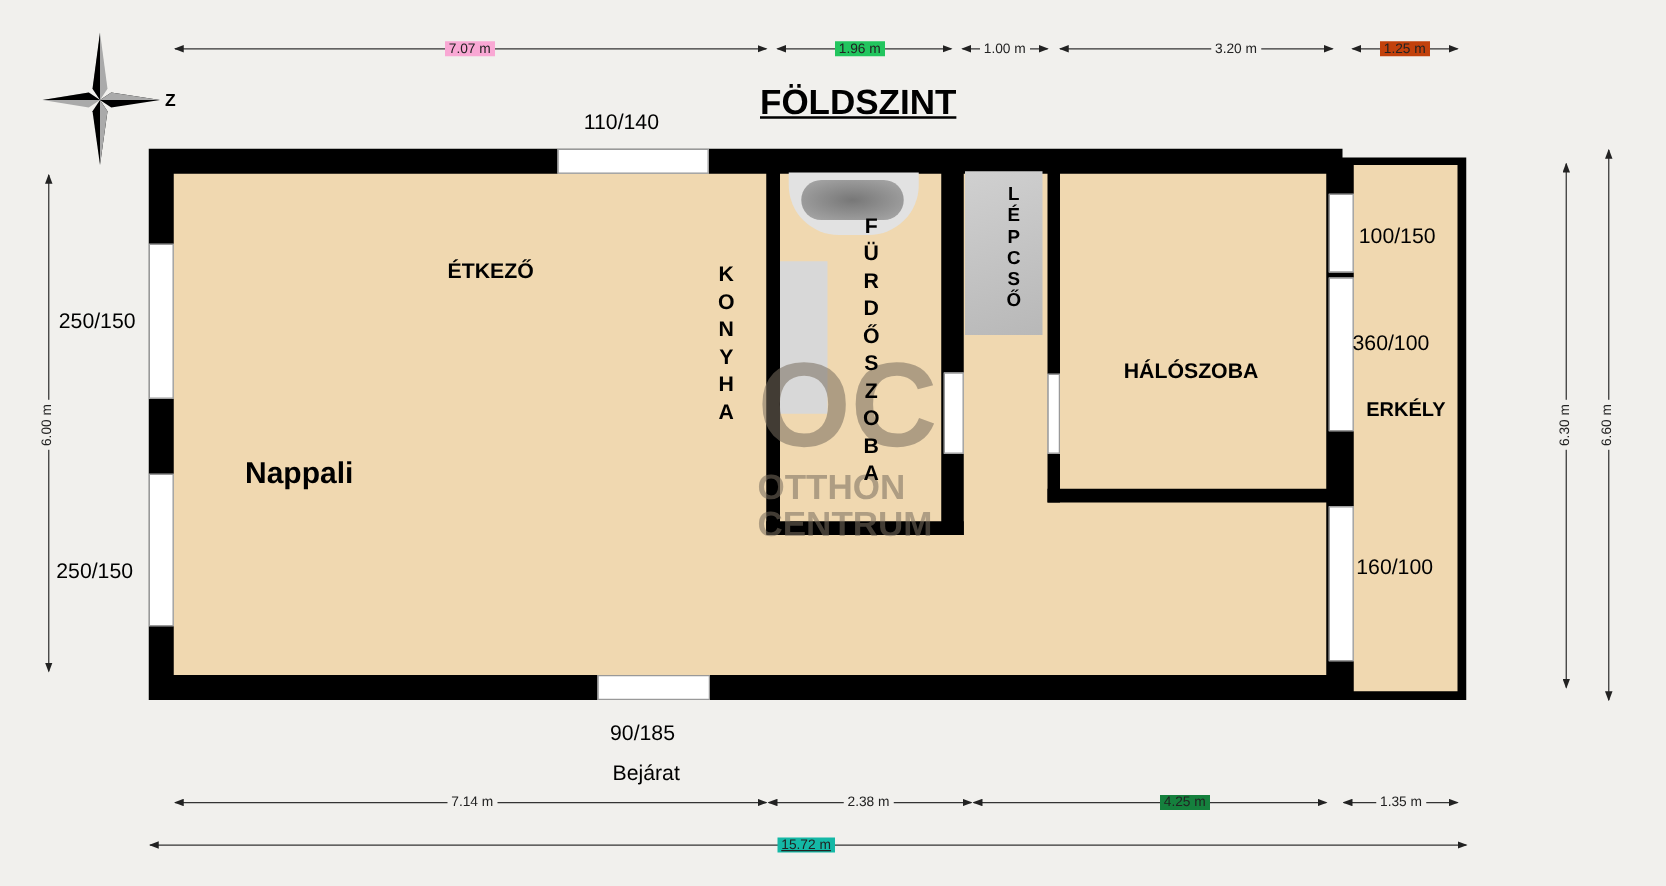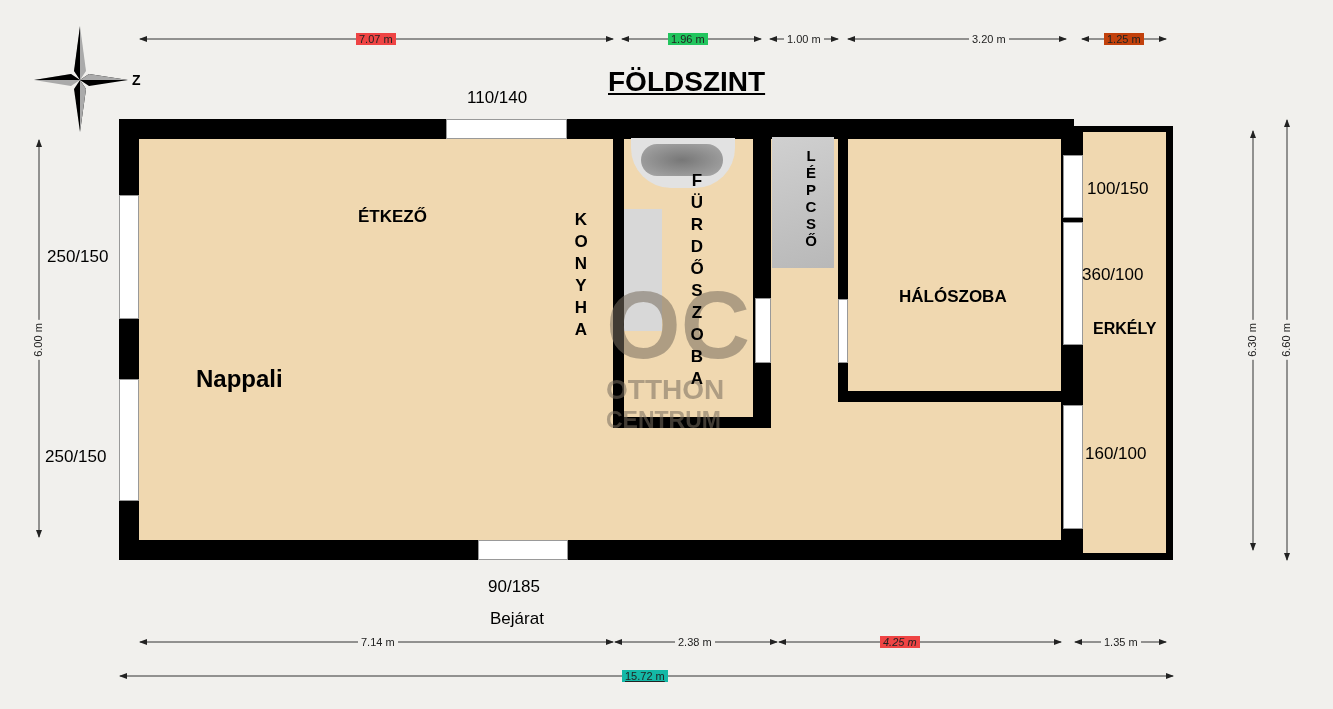--- a/index.html
+++ b/index.html
@@ -57,29 +57,29 @@
     <polygon points="80,132 80,80 86,89" fill="#aaa"></polygon>
     <polygon points="34,80 71,74 80,80 71,86" fill="#aaa"></polygon>
     <polygon points="34,80 80,80 71,74" fill="#000"></polygon>
     <polygon points="128,80 89,86 80,80 89,74" fill="#000"></polygon>
     <polygon points="128,80 80,80 89,74" fill="#aaa"></polygon>
   </g>
 </svg>
 
 <span class="abs" style="left:132px;top:72px;font-size:14px;font-weight:bold;">Z</span>
 
-<span class="dim" style="left:356px;top:33px;background:#ef4444;padding:0 3px;">7.07 m</span>
+<span class="dim" style="left:356px;top:33px;background:#f9a8d4;padding:0 3px;">7.07 m</span>
 <span class="dim" style="left:668px;top:33px;background:#22c55e;padding:0 3px;">1.96 m</span>
 <span class="dim" style="left:784px;top:33px;background:#f1f0ed;padding:0 3px;">1.00 m</span>
 <span class="dim" style="left:933px;top:33px;background:#f1f0ed;padding:0 3px;margin-left:36px;">3.20 m</span>
 <span class="dim" style="left:1104px;top:33px;background:#c2410c;padding:0 3px;">1.25 m</span>
 
 <span class="dim" style="left:358px;top:636px;background:#f1f0ed;padding:0 3px;">7.14 m</span>
 <span class="dim" style="left:675px;top:636px;background:#f1f0ed;padding:0 3px;">2.38 m</span>
-<span class="dim" style="left:880px;top:636px;background:#ef4444;padding:0 3px;font-style:italic;">4.25 m</span>
+<span class="dim" style="left:928px;top:636px;background:#15803d;padding:0 3px;">4.25 m</span>
 <span class="dim" style="left:1101px;top:636px;background:#f1f0ed;padding:0 3px;">1.35 m</span>
 <span class="dim" style="left:622px;top:670px;background:#14b8a6;padding:0 3px;text-decoration:underline;">15.72 m</span>
 
 <span class="dim" style="left:18px;top:334px;transform:rotate(-90deg);background:#f1f0ed;padding:0 3px;">6.00 m</span>
 <span class="dim" style="left:1232px;top:334px;transform:rotate(-90deg);background:#f1f0ed;padding:0 3px;">6.30 m</span>
 <span class="dim" style="left:1266px;top:334px;transform:rotate(-90deg);background:#f1f0ed;padding:0 3px;">6.60 m</span>
 
 <div class="abs" style="left:608px;top:66px;font-size:28px;font-weight:bold;text-decoration:underline;">FÖLDSZINT</div>
 
 <div>
@@ -111,21 +111,21 @@
   <div class="win" style="left:755px;top:298px;width:16px;height:65px;"></div>
   <div class="win" style="left:838px;top:299px;width:10px;height:64px;"></div>
   <div class="win" style="left:1063px;top:155px;width:20px;height:63px;"></div>
   <div class="win" style="left:1063px;top:222px;width:20px;height:123px;"></div>
   <div class="win" style="left:1063px;top:405px;width:20px;height:124px;"></div>
 </div>
 
 <div class="abs" style="left:606px;top:275px;width:124px;text-align:left;color:rgba(120,110,95,0.55);font-weight:bold;">
   <div style="font-size:96px;line-height:100px;">OC</div>
   <div style="font-size:28px;line-height:30px;">OTTHON</div>
-  <div style="font-size:23px;line-height:30px;">CENTRUM</div>
+  <div style="font-size:28px;line-height:30px;">CENTRUM</div>
 </div>
 
 <span class="room" style="left:196px;top:365px;font-size:24px;">Nappali</span>
 <span class="room" style="left:358px;top:207px;">ÉTKEZŐ</span>
 <span class="vert" style="left:571px;top:209px;">
     <div>K</div>
     <div>O</div>
     <div>N</div>
     <div>Y</div>
     <div>H</div>

